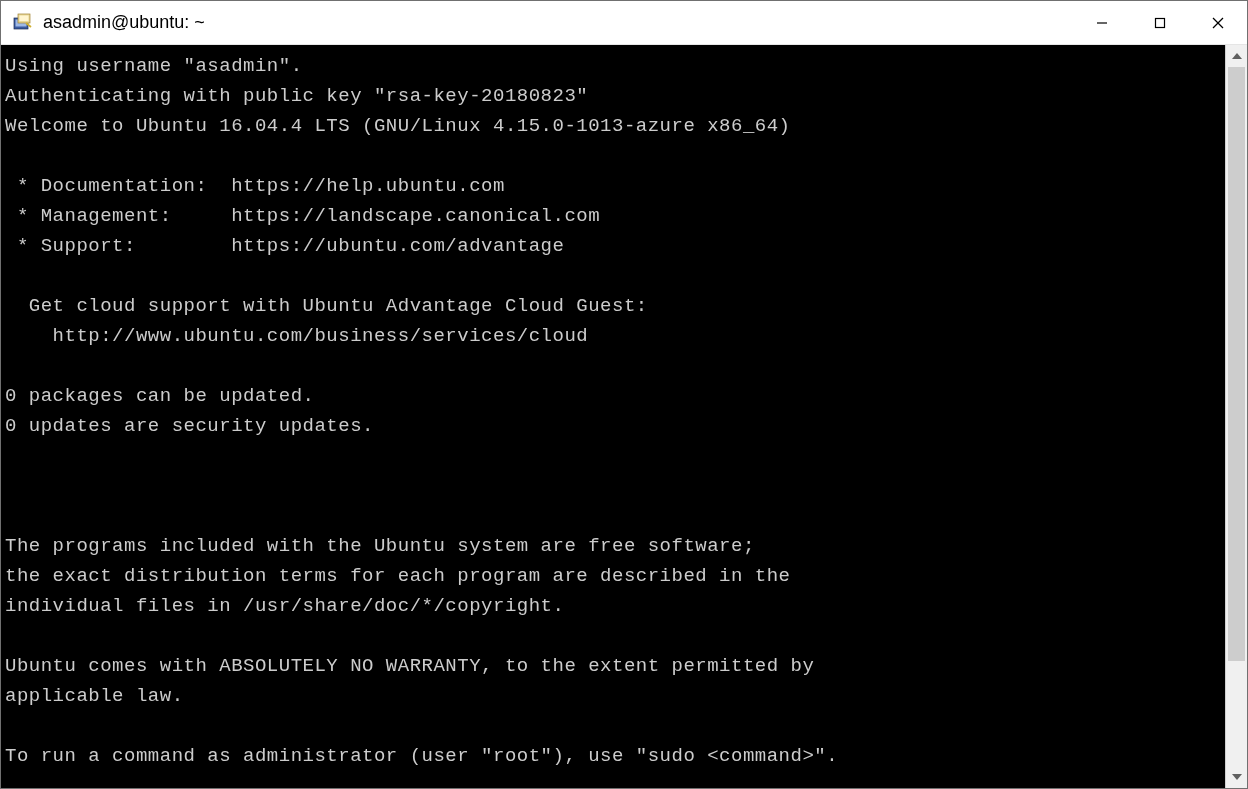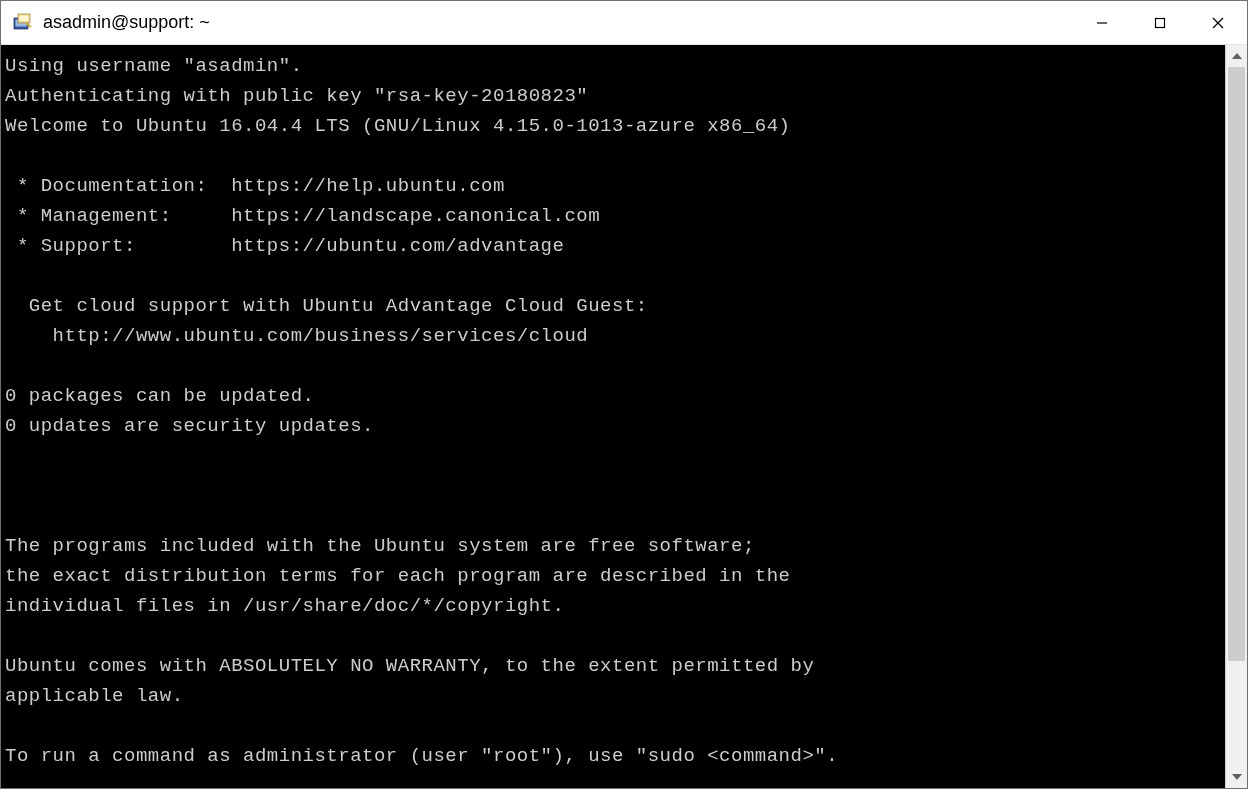--- a/index.html
+++ b/index.html
@@ -115,21 +115,21 @@
   <div class="titlebar">
     <div class="titlebar-icon">
       <svg width="22" height="22" viewBox="0 0 22 22">
         <rect x="2" y="6" width="14" height="11" fill="#3a5ba0" stroke="#1a2a50" stroke-width="0.7"></rect>
         <rect x="3.5" y="7.5" width="11" height="7" fill="#9db8e6"></rect>
         <rect x="6" y="2" width="12" height="9" fill="#e8d898" stroke="#a08030" stroke-width="0.7"></rect>
         <rect x="7.5" y="3.5" width="9" height="5.5" fill="#fff5d0"></rect>
         <line x1="14" y1="11" x2="19" y2="15" stroke="#d0b030" stroke-width="1.8"></line>
       </svg>
     </div>
-    <div class="titlebar-title">asadmin@support: ~</div>
+    <div class="titlebar-title">asadmin@ubuntu: ~</div>
     <div class="titlebar-controls">
       <div class="titlebar-btn">
         <svg width="12" height="12" viewBox="0 0 12 12">
             <line x1="1" y1="6" x2="11" y2="6" stroke="#000" stroke-width="1.2"></line>
           </svg>
       </div>
       <div class="titlebar-btn">
         <svg width="12" height="12" viewBox="0 0 12 12">
             <rect x="1.5" y="1.5" width="9" height="9" fill="none" stroke="#000" stroke-width="1.2"></rect>
           </svg>

